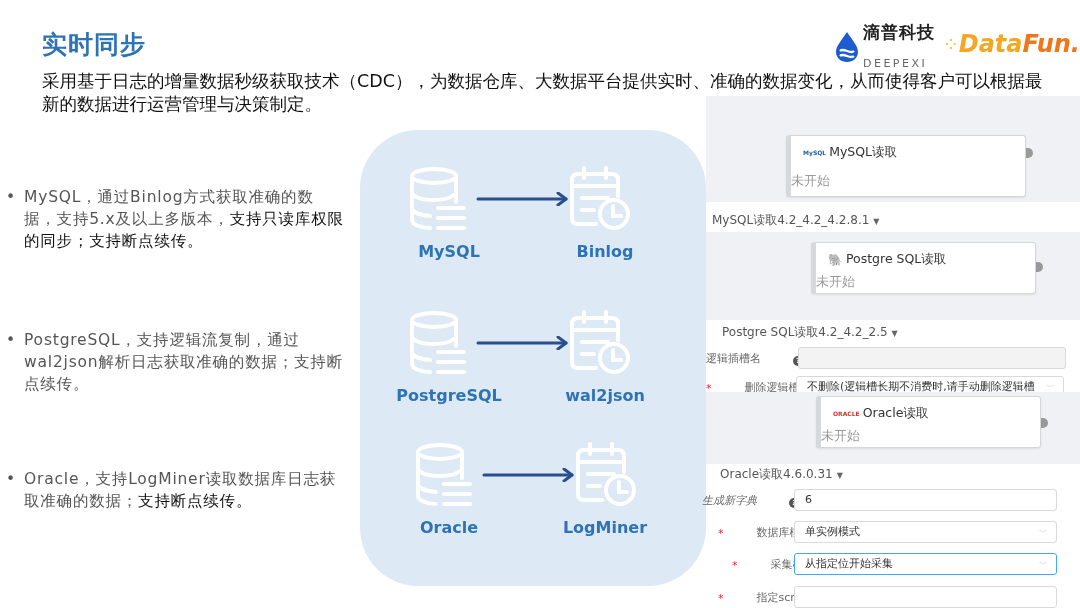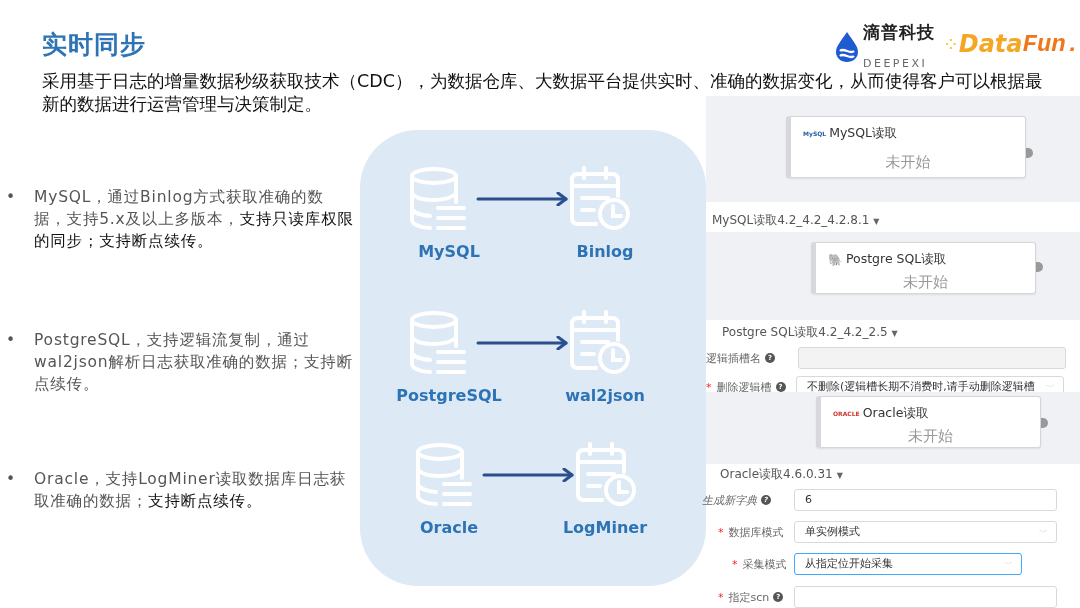--- a/index.html
+++ b/index.html
@@ -9,26 +9,26 @@
   .title { position: absolute; left: 42px; top: 28px; font-size: 25px; font-weight: bold; color: #2e74b5; letter-spacing: 1px; }
   .subtitle { position: absolute; left: 42px; top: 70px; width: 1010px; font-size: 17.5px; line-height: 23px; color: #111; }
 
   .logo { position: absolute; top: 24px; display: flex; align-items: center; }
   .logo-deepexi { left: 835px; }
   .deepexi-text { display: flex; flex-direction: column; margin-left: 4px; line-height: 1; }
   .deepexi-cn { font-size: 17px; font-weight: bold; color: #222; letter-spacing: 1px; }
   .deepexi-en { font-size: 11px; color: #666; letter-spacing: 2.5px; margin-top: 17px; }
   .logo-datafun { left: 945px; top: 30px; font-family: "DejaVu Sans", sans-serif; font-weight: bold; font-style: italic; font-size: 24px; color: #f5a623; }
   .logo-datafun .dots { color: #f7c94a; font-size: 14px; font-style: normal; margin-right: 2px; }
-  .logo-datafun .fun { color: #f0761c; font-family: Liberation Mono, monospace; }
+  .logo-datafun .fun { color: #f0761c; }
 
   .bullets { position: absolute; left: 0; top: 186px; width: 360px; }
   .bullet { position: absolute; left: 0; width: 360px; font-size: 15.5px; line-height: 22px; color: #555; letter-spacing: 0.8px; }
   .bullet .dot { position: absolute; left: 6px; top: 0; color: #555; }
-  .bullet .text { position: absolute; left: 34px; width: 320px; }
+  .bullet .text { position: absolute; left: 24px; width: 320px; }
   .bullet .strong { color: #111; }
   .bullet-0 { top: 0; }
   .bullet-1 { top: 143px; }
   .bullet-2 { top: 282px; }
 
   .diagram { position: absolute; left: 360px; top: 130px; width: 346px; height: 456px; background: #dde9f5; border-radius: 58px; }
   .flow-row { position: absolute; left: 0; width: 346px; height: 100px; }
   .flow-row-0 { top: 36px; }
   .flow-row-1 { top: 180px; padding-left: 41px; }
   .flow-row-2 { top: 312px; }
@@ -43,44 +43,44 @@
   .flow-row-2 .flow-arrow { left: 122px; }
   .flow-row-2 .dst-icon { left: 214px; }
 
   .screens { position: absolute; left: 706px; top: 96px; width: 374px; height: 512px; background: #ffffff; }
   .canvas { position: absolute; left: 0; width: 374px; background: #f0f1f4; }
   .canvas-0 { top: 0; height: 106px; }
   .canvas-1 { top: 136px; height: 88px; }
   .canvas-2 { top: 296px; height: 72px; }
   .node-card { position: absolute; background: #fff; border: 1px solid #d4d6da; border-left: 5px solid #d6d8dc; border-radius: 3px; box-shadow: 0 1px 2px rgba(0,0,0,0.08); }
   .node-card .node-title { position: absolute; left: 12px; top: 8px; font-size: 12.5px; color: #333; display: flex; align-items: center; }
-  .node-card .node-status { position: absolute; left: 0; right: 0; font-size: 15px; color: #999; text-align: center; }
+  .node-card .node-status { position: absolute; left: 0; right: 0; font-size: 13px; color: #999; text-align: left; }
   .node-port { position: absolute; width: 7px; height: 10px; background: #999; border-radius: 0 6px 6px 0; }
-  .card-0 { left: 80px; top: 20px; width: 240px; height: 62px; padding-left: 44px; }
+  .card-0 { left: 80px; top: 39px; width: 240px; height: 62px; padding-left: 44px; }
   .card-0 .node-status { top: 36px; }
   .port-0 { left: 320px; top: 52px; }
   .card-1 { left: 105px; top: 10px; width: 225px; height: 52px; }
   .card-1 .node-status { top: 30px; }
   .port-1 { left: 330px; top: 30px; }
   .card-2 { left: 110px; top: 4px; width: 225px; height: 52px; }
   .card-2 .node-status { top: 30px; }
   .port-2 { left: 335px; top: 26px; }
   .mini-logo { font-size: 6px; margin-right: 3px; font-weight: bold; }
   .mini-mysql { color: #1d5fa0; }
   .mini-oracle { color: #d0342c; }
   .mini-pg { color: #336791; font-size: 12px; }
 
   .version { position: absolute; font-size: 12px; color: #555; }
   .version .caret { font-size: 8px; margin-left: 4px; color: #666; }
   .version-0 { left: 6px; top: 116px; }
   .version-1 { left: 16px; top: 228px; }
   .version-2 { left: 14px; top: 370px; }
 
   .form-row { position: absolute; left: 0; width: 374px; height: 22px; display: flex; align-items: center; }
-  .form-label { position: absolute; font-size: 11px; color: #666; white-space: nowrap; display: flex; align-items: center; }
+  .form-label { position: absolute; font-size: 11px; color: #666; white-space: nowrap; display: flex; align-items: flex-end; gap: 28px; }
   .req { color: #f5222d; margin-right: 5px; }
   .help { display: inline-block; width: 10px; height: 10px; border-radius: 50%; background: #555; color: #fff; font-size: 7px; line-height: 10px; text-align: center; margin-left: 4px; font-weight: bold; }
   .form-input { position: absolute; height: 22px; border: 1px solid #d9d9d9; border-radius: 3px; background: #fff; font-size: 11px; color: #333; padding: 0 10px; line-height: 20px; white-space: nowrap; overflow: hidden; }
   .form-input.disabled { background: #f3f3f3; }
   .form-input.focused { border-color: #40a9ff; }
   .select-arrow { position: absolute; right: 8px; top: 0; font-size: 9px; color: #bbb; }
 
   .row-slot { top: 251px; }
   .row-slot .form-label { left: 0; }
   .row-slot .form-input { left: 92px; width: 268px; }
@@ -88,21 +88,21 @@
   .row-del .form-label { left: 0; }
   .row-del .form-input { left: 90px; width: 268px; padding-right: 16px; }
   .row-dict { top: 393px; }
   .row-dict .form-label { left: -4px; font-style: italic; }
   .row-dict .form-input { left: 88px; width: 263px; }
   .row-dbmode { top: 425px; }
   .row-dbmode .form-label { left: 12px; }
   .row-dbmode .form-input { left: 88px; width: 263px; }
   .row-collect { top: 457px; }
   .row-collect .form-label { left: 26px; }
-  .row-collect .form-input { left: 88px; width: 228px; }
+  .row-collect .form-input { left: 88px; width: 263px; }
   .row-scn { top: 490px; }
   .row-scn .form-label { left: 12px; }
   .row-scn .form-input { left: 88px; width: 263px; }
 </style>
 </head>
 <body>
 
 <div class="title">实时同步</div>
 <div class="subtitle">采用基于日志的增量数据秒级获取技术（CDC），为数据仓库、大数据平台提供实时、准确的数据变化，从而使得客户可以根据最新的数据进行运营管理与决策制定。</div>
 

